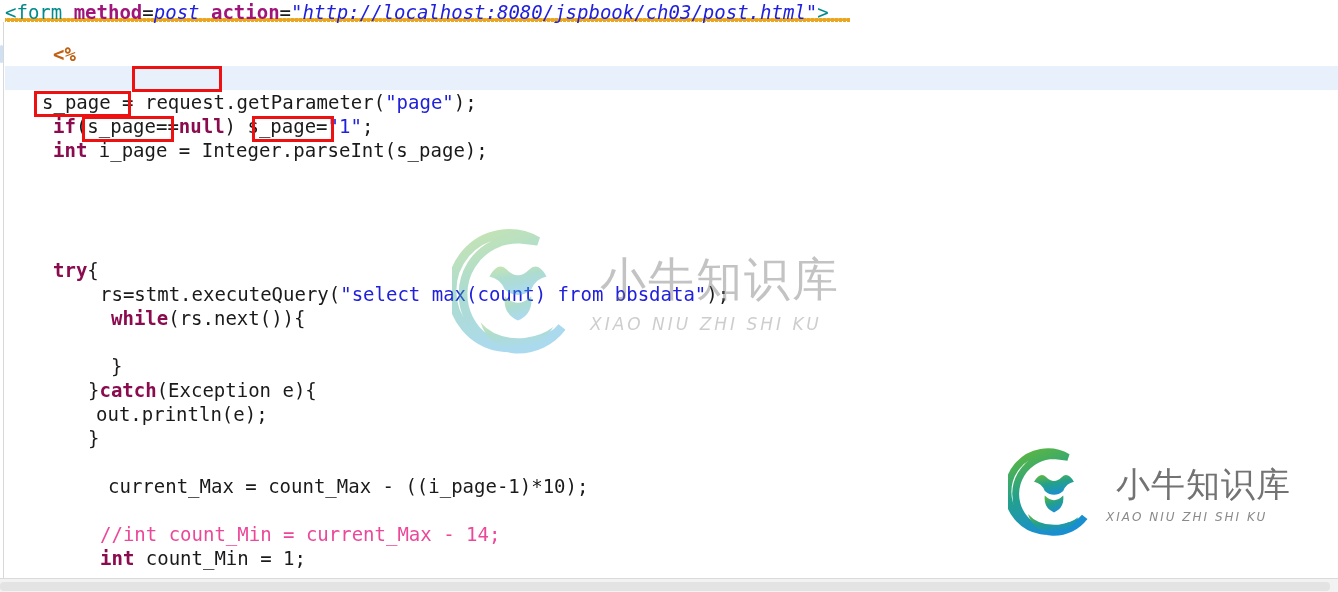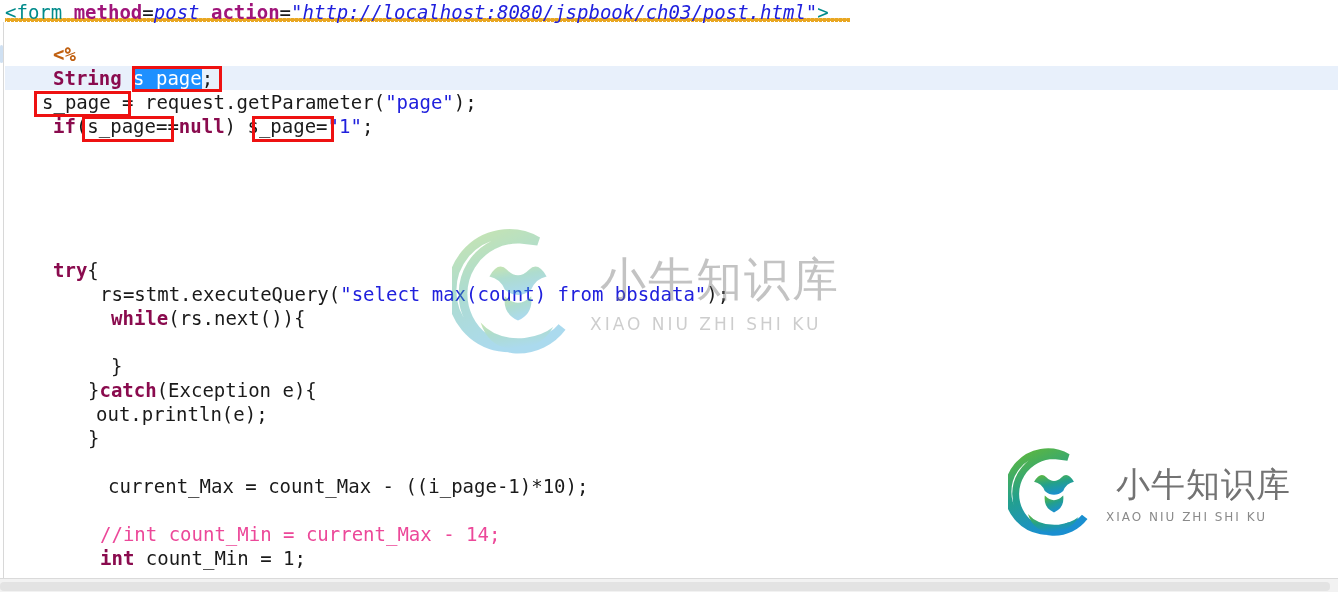--- a/index.html
+++ b/index.html
@@ -166,20 +166,21 @@
     letter-spacing: 2px;
     line-height: 1.0;
     white-space: nowrap;
     margin-left: 10px;
   }
   .wm-en {
     font-family: "DejaVu Sans", "Liberation Sans", sans-serif;
     color: #8a8a8a;
     letter-spacing: 3px;
     line-height: 1.0;
+    font-style: italic;
     white-space: nowrap;
   }
   .wm-big .wm-cn { font-size: 46px; }
   .wm-big .wm-en { font-size: 17px; margin-top: 10px; }
   .wm-small .wm-cn { font-size: 34px; letter-spacing: 1px; }
   .wm-small .wm-en { font-size: 12px; margin-top: 7px; letter-spacing: 2px; }
 </style>
 </head>
 <body>
 
@@ -192,23 +193,23 @@
 
   <div class="squiggle">
     <svg width="845" height="4" viewBox="0 0 845 4" preserveAspectRatio="none">
       <path id="squiggle-path" fill="none" stroke="#e8a317" stroke-width="1.3" d="M0 3 L2 0.7 L4 3 L6 0.7 L8 3 L10 0.7 L12 3 L14 0.7 L16 3 L18 0.7 L20 3 L22 0.7 L24 3 L26 0.7 L28 3 L30 0.7 L32 3 L34 0.7 L36 3 L38 0.7 L40 3 L42 0.7 L44 3 L46 0.7 L48 3 L50 0.7 L52 3 L54 0.7 L56 3 L58 0.7 L60 3 L62 0.7 L64 3 L66 0.7 L68 3 L70 0.7 L72 3 L74 0.7 L76 3 L78 0.7 L80 3 L82 0.7 L84 3 L86 0.7 L88 3 L90 0.7 L92 3 L94 0.7 L96 3 L98 0.7 L100 3 L102 0.7 L104 3 L106 0.7 L108 3 L110 0.7 L112 3 L114 0.7 L116 3 L118 0.7 L120 3 L122 0.7 L124 3 L126 0.7 L128 3 L130 0.7 L132 3 L134 0.7 L136 3 L138 0.7 L140 3 L142 0.7 L144 3 L146 0.7 L148 3 L150 0.7 L152 3 L154 0.7 L156 3 L158 0.7 L160 3 L162 0.7 L164 3 L166 0.7 L168 3 L170 0.7 L172 3 L174 0.7 L176 3 L178 0.7 L180 3 L182 0.7 L184 3 L186 0.7 L188 3 L190 0.7 L192 3 L194 0.7 L196 3 L198 0.7 L200 3 L202 0.7 L204 3 L206 0.7 L208 3 L210 0.7 L212 3 L214 0.7 L216 3 L218 0.7 L220 3 L222 0.7 L224 3 L226 0.7 L228 3 L230 0.7 L232 3 L234 0.7 L236 3 L238 0.7 L240 3 L242 0.7 L244 3 L246 0.7 L248 3 L250 0.7 L252 3 L254 0.7 L256 3 L258 0.7 L260 3 L262 0.7 L264 3 L266 0.7 L268 3 L270 0.7 L272 3 L274 0.7 L276 3 L278 0.7 L280 3 L282 0.7 L284 3 L286 0.7 L288 3 L290 0.7 L292 3 L294 0.7 L296 3 L298 0.7 L300 3 L302 0.7 L304 3 L306 0.7 L308 3 L310 0.7 L312 3 L314 0.7 L316 3 L318 0.7 L320 3 L322 0.7 L324 3 L326 0.7 L328 3 L330 0.7 L332 3 L334 0.7 L336 3 L338 0.7 L340 3 L342 0.7 L344 3 L346 0.7 L348 3 L350 0.7 L352 3 L354 0.7 L356 3 L358 0.7 L360 3 L362 0.7 L364 3 L366 0.7 L368 3 L370 0.7 L372 3 L374 0.7 L376 3 L378 0.7 L380 3 L382 0.7 L384 3 L386 0.7 L388 3 L390 0.7 L392 3 L394 0.7 L396 3 L398 0.7 L400 3 L402 0.7 L404 3 L406 0.7 L408 3 L410 0.7 L412 3 L414 0.7 L416 3 L418 0.7 L420 3 L422 0.7 L424 3 L426 0.7 L428 3 L430 0.7 L432 3 L434 0.7 L436 3 L438 0.7 L440 3 L442 0.7 L444 3 L446 0.7 L448 3 L450 0.7 L452 3 L454 0.7 L456 3 L458 0.7 L460 3 L462 0.7 L464 3 L466 0.7 L468 3 L470 0.7 L472 3 L474 0.7 L476 3 L478 0.7 L480 3 L482 0.7 L484 3 L486 0.7 L488 3 L490 0.7 L492 3 L494 0.7 L496 3 L498 0.7 L500 3 L502 0.7 L504 3 L506 0.7 L508 3 L510 0.7 L512 3 L514 0.7 L516 3 L518 0.7 L520 3 L522 0.7 L524 3 L526 0.7 L528 3 L530 0.7 L532 3 L534 0.7 L536 3 L538 0.7 L540 3 L542 0.7 L544 3 L546 0.7 L548 3 L550 0.7 L552 3 L554 0.7 L556 3 L558 0.7 L560 3 L562 0.7 L564 3 L566 0.7 L568 3 L570 0.7 L572 3 L574 0.7 L576 3 L578 0.7 L580 3 L582 0.7 L584 3 L586 0.7 L588 3 L590 0.7 L592 3 L594 0.7 L596 3 L598 0.7 L600 3 L602 0.7 L604 3 L606 0.7 L608 3 L610 0.7 L612 3 L614 0.7 L616 3 L618 0.7 L620 3 L622 0.7 L624 3 L626 0.7 L628 3 L630 0.7 L632 3 L634 0.7 L636 3 L638 0.7 L640 3 L642 0.7 L644 3 L646 0.7 L648 3 L650 0.7 L652 3 L654 0.7 L656 3 L658 0.7 L660 3 L662 0.7 L664 3 L666 0.7 L668 3 L670 0.7 L672 3 L674 0.7 L676 3 L678 0.7 L680 3 L682 0.7 L684 3 L686 0.7 L688 3 L690 0.7 L692 3 L694 0.7 L696 3 L698 0.7 L700 3 L702 0.7 L704 3 L706 0.7 L708 3 L710 0.7 L712 3 L714 0.7 L716 3 L718 0.7 L720 3 L722 0.7 L724 3 L726 0.7 L728 3 L730 0.7 L732 3 L734 0.7 L736 3 L738 0.7 L740 3 L742 0.7 L744 3 L746 0.7 L748 3 L750 0.7 L752 3 L754 0.7 L756 3 L758 0.7 L760 3 L762 0.7 L764 3 L766 0.7 L768 3 L770 0.7 L772 3 L774 0.7 L776 3 L778 0.7 L780 3 L782 0.7 L784 3 L786 0.7 L788 3 L790 0.7 L792 3 L794 0.7 L796 3 L798 0.7 L800 3 L802 0.7 L804 3 L806 0.7 L808 3 L810 0.7 L812 3 L814 0.7 L816 3 L818 0.7 L820 3 L822 0.7 L824 3 L826 0.7 L828 3 L830 0.7 L832 3 L834 0.7 L836 3 L838 0.7 L840 3 L842 0.7 L844 3 L846 0.7 L848 3"></path>
     </svg>
   </div>
 
   <div class="code-layer" id="code-layer">
       <div class="code-line" style="top: 0px; left: 5px;"><span class="t-tag">&lt;form</span><span class="t-plain"> </span><span class="t-attr">method</span><span class="t-plain">=</span><span class="t-attrval">post</span><span class="t-plain"> </span><span class="t-attr">action</span><span class="t-plain">=</span><span class="t-attrval">"http://localhost:8080/jspbook/ch03/post.html"</span><span class="t-tag">&gt;</span></div>
       <div class="code-line" style="top: 42px; left: 53px;"><span class="t-jsptag">&lt;%</span></div>
-      <div class="code-line" style="top: 66px; left: 53px;"><span class="t-kw">String </span><span class="t-sel">s_page</span><span class="t-plain">;</span></div>
       <div class="code-line" style="top: 90px; left: 42px;"><span class="t-plain">s_page = request.getParameter(</span><span class="t-string">"page"</span><span class="t-plain">);</span></div>
       <div class="code-line" style="top: 114px; left: 53px;"><span class="t-kw">if</span><span class="t-plain">(s_page==</span><span class="t-kw">null</span><span class="t-plain">) s_page=</span><span class="t-string">"1"</span><span class="t-plain">;</span></div>
+      <div class="code-line" style="top: 138px; left: 53px;"><span class="t-kw">int</span><span class="t-plain"> i_page = Integer.parseInt(s_page);</span></div>
       <div class="code-line" style="top: 162px; left: 53px;"></div>
       <div class="code-line" style="top: 234px; left: 53px;"></div>
       <div class="code-line" style="top: 258px; left: 53px;"><span class="t-kw">try</span><span class="t-plain">{</span></div>
       <div class="code-line" style="top: 282px; left: 100px;"><span class="t-plain">rs=stmt.executeQuery(</span><span class="t-string">"select max(count) from bbsdata"</span><span class="t-plain">);</span></div>
       <div class="code-line" style="top: 306px; left: 111px;"><span class="t-kw">while</span><span class="t-plain">(rs.next()){</span></div>
       <div class="code-line" style="top: 354px; left: 111px;"><span class="t-plain">}</span></div>
       <div class="code-line" style="top: 378px; left: 88px;"><span class="t-plain">}</span><span class="t-kw">catch</span><span class="t-plain">(Exception e){</span></div>
       <div class="code-line" style="top: 402px; left: 96px;"><span class="t-plain">out.println(e);</span></div>
       <div class="code-line" style="top: 426px; left: 88px;"><span class="t-plain">}</span></div>
       <div class="code-line" style="top: 450px; left: 53px;"></div>

